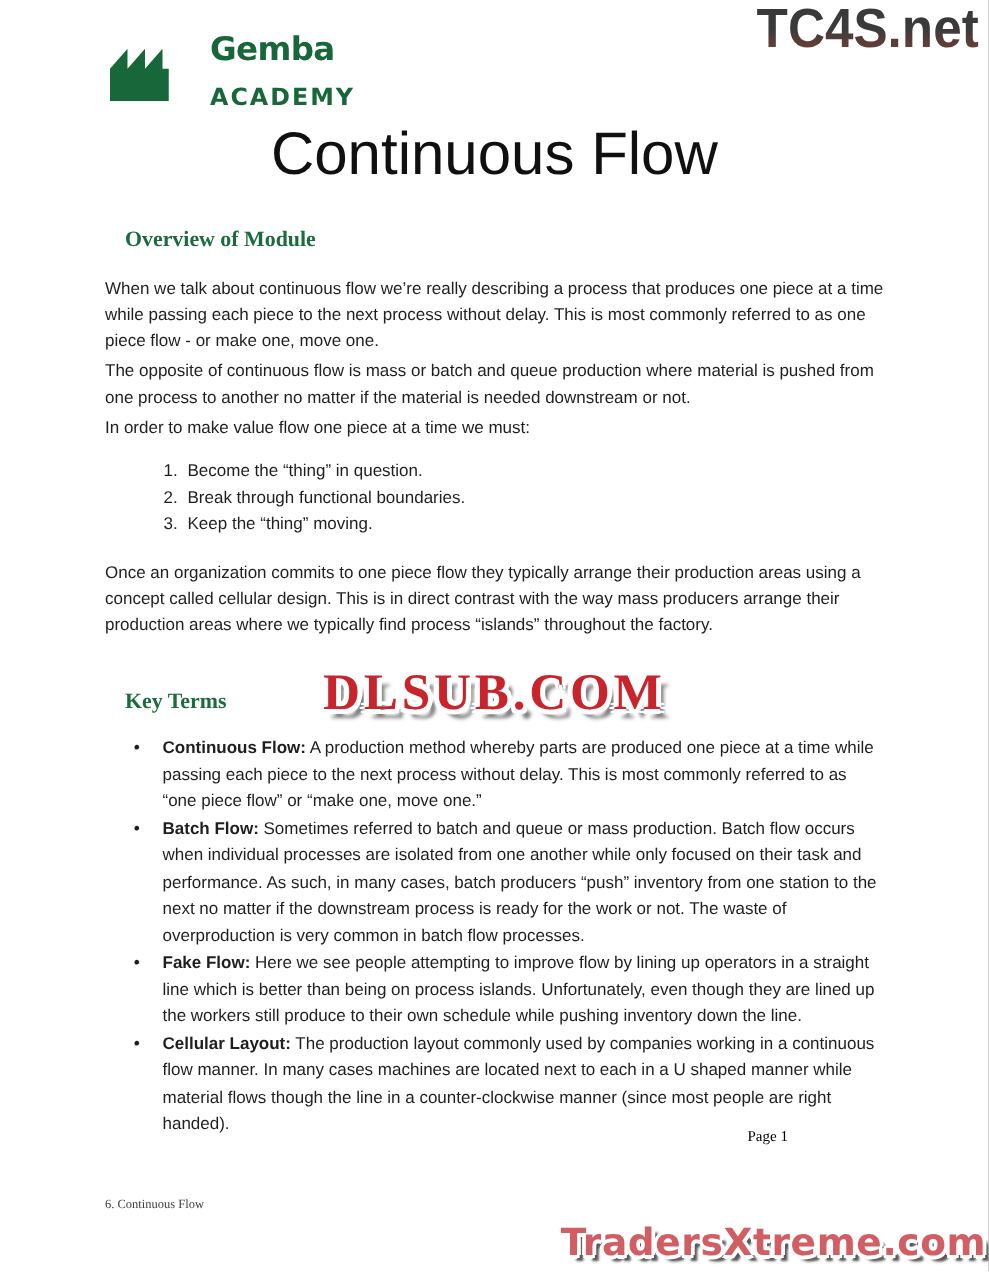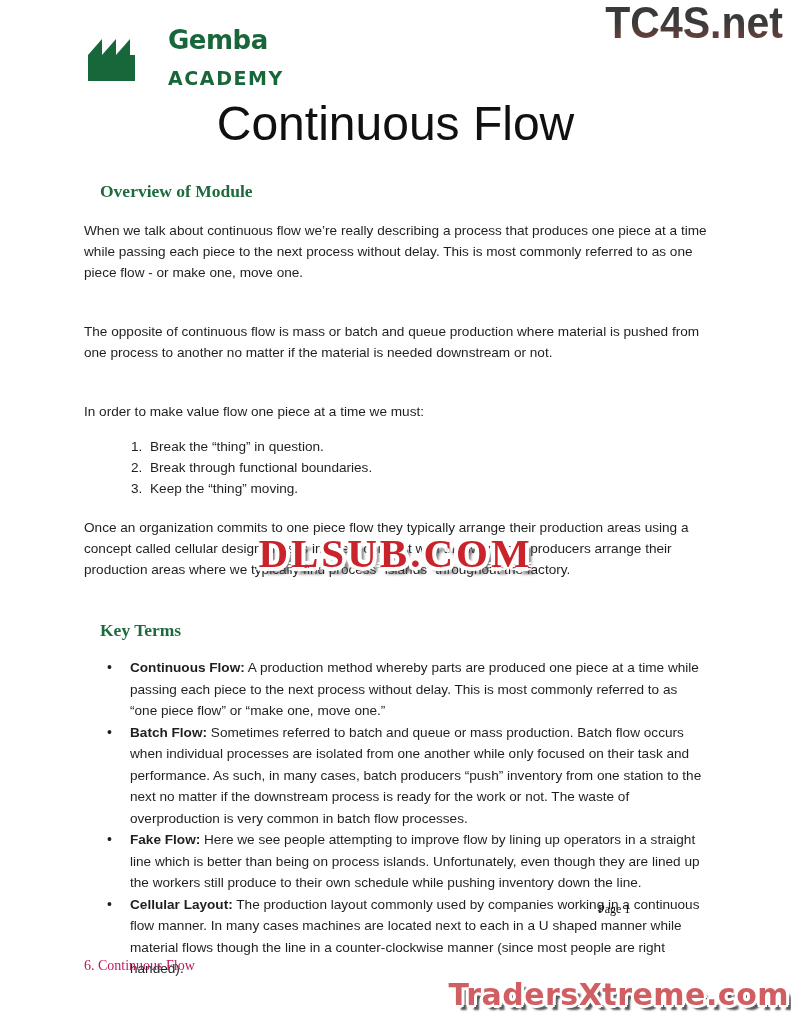--- a/index.html
+++ b/index.html
@@ -56,41 +56,41 @@
     font-weight:400;
     font-size:48px;line-height:1.15;
     letter-spacing:0px;color:#101010;
   }
   h2.green{
     margin:30px 16px 0;
     font-size:17.5px;font-weight:700;color:#1C6B3D;font-family:Liberation Serif, serif;
   }
   h2.keyterms{margin-top:40px;}
   p{margin:18px 0 0;font-size:13.6px;line-height:21px;}
-  p.tight{margin-top:38px;}
+  p.tight{margin-top:3px;}
   ol.steps{
     margin:14px 0 0;padding:0 0 0 62px;
     font-size:13.6px;line-height:21px;
   }
   ol.steps li{padding-left:4px;}
   ul.terms{
     margin:16px 0 0;padding:0;list-style:none;
     font-size:13.6px;line-height:21.5px;
   }
   ul.terms li{position:relative;padding-left:46px;}
   ul.terms li::before{
     content:"\2022";
     position:absolute;left:23px;top:0;
     font-size:14px;
   }
   ul.terms b{font-weight:700;}
   
   .footer-left{
     position:absolute;top:958px;left:84px;
-    font-family:"Liberation Serif",serif;font-size:14px;color:#be185d;
+    font-family:"Liberation Serif",serif;font-size:10px;color:#404040;
   }
   .footer-right{
     position:absolute;top:902px;left:598px;
     font-family:"Liberation Serif",serif;font-size:12px;color:#000000;
   }
 </style>
 </head>
 <body>
 
 <div class="page">
@@ -112,21 +112,21 @@
   <div class="doc">
     <h1 class="title">Continuous Flow</h1>
 
     <h2 class="green">Overview of Module</h2>
 
     <p>When we talk about continuous flow we’re really describing a process that produces one piece at a time while passing each piece to the next process without delay.  This is most commonly referred to as one piece flow - or make one, move one.</p>
     <p class="tight">The opposite of continuous flow is mass or batch and queue production where material is pushed from one process to another no matter if the material is needed downstream or not.</p>
     <p class="tight">In order to make value flow one piece at a time we must:</p>
 
     <ol class="steps">
-      <li>Break the “thing” in question.</li>
+      <li>Become the “thing” in question.</li>
       <li>Break through functional boundaries.</li>
       <li>Keep the “thing” moving.</li>
     </ol>
 
     <p>Once an organization commits to one piece flow they typically arrange their production areas using a concept called cellular design.  This is in direct contrast with the way mass producers arrange their production areas where we typically find process “islands” throughout the factory.</p>
 
     <h2 class="green keyterms">Key Terms</h2>
 
     <ul class="terms">
       <li>

